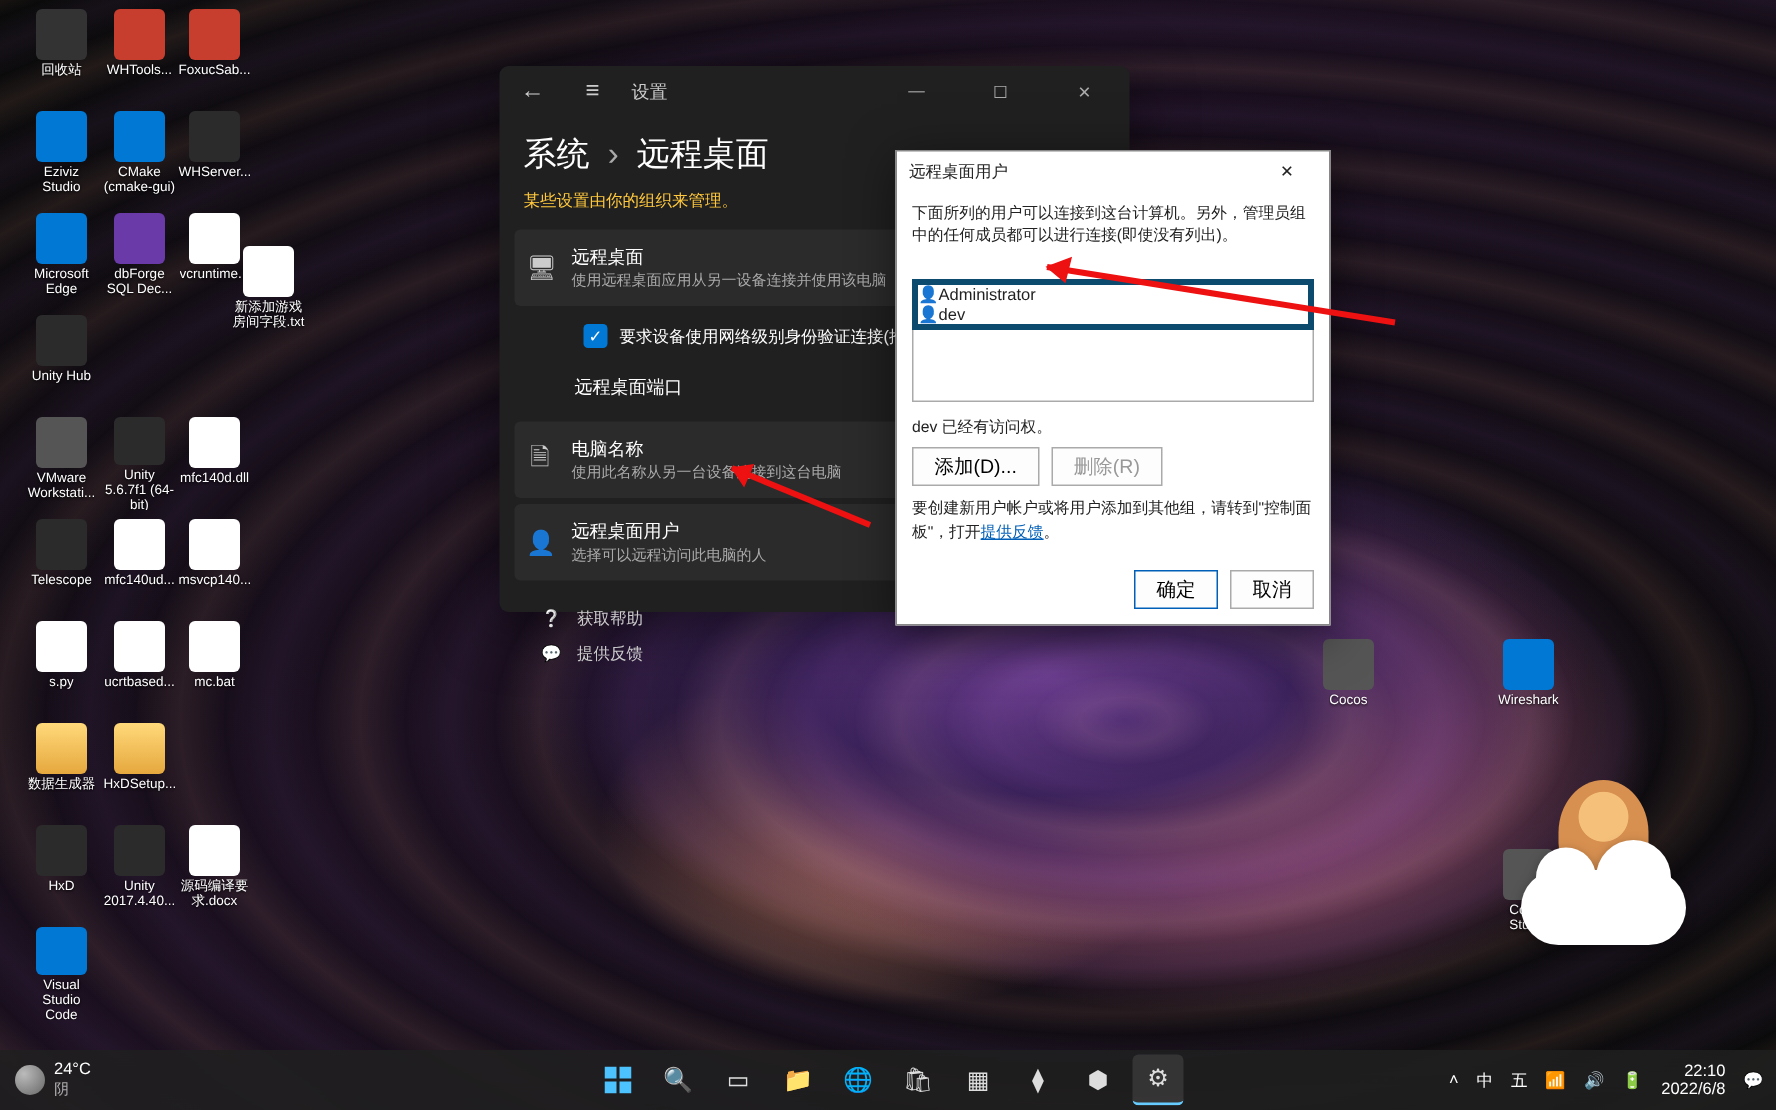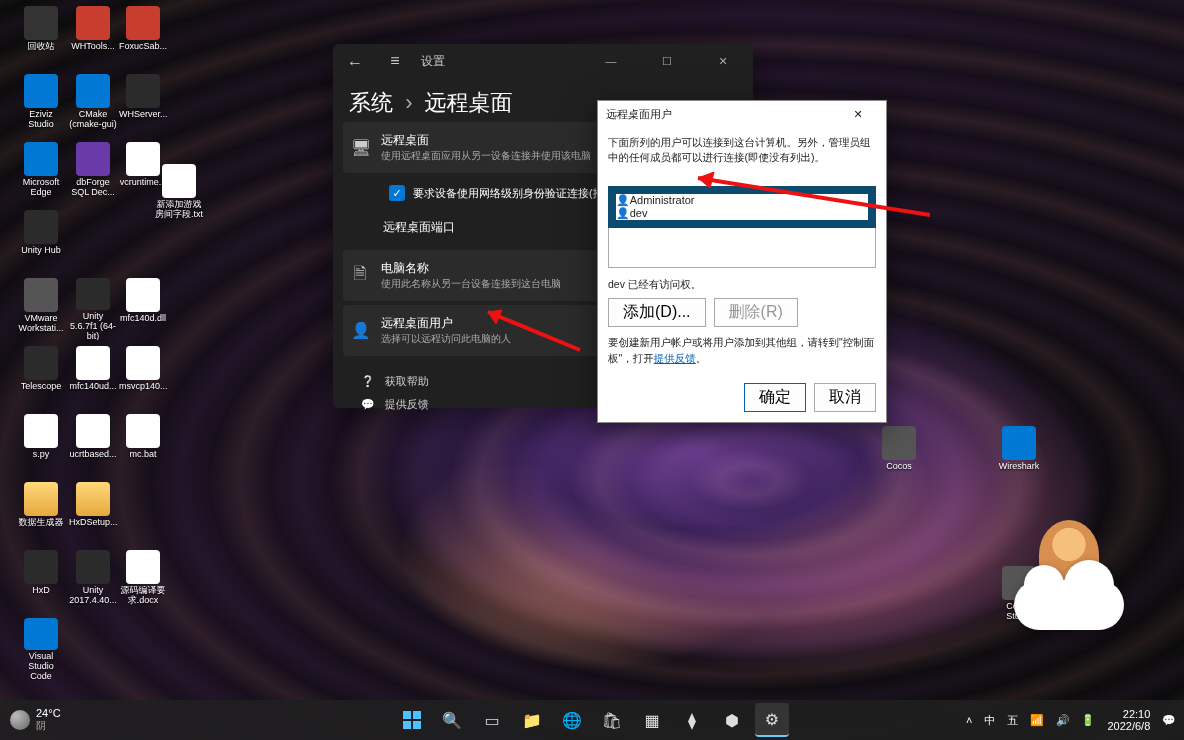--- a/index.html
+++ b/index.html
@@ -60,24 +60,24 @@
 .help-links .hl { display:flex;align-items:center;gap:10px;padding:4px 0;color:#ccc; }
 
 
 .dialog { position: absolute; left: 597px; top: 100px; width: 290px; background: #fff; border: 1px solid #888; box-shadow: 0 6px 30px rgba(0,0,0,.5); font-size: 11px; color: #222; }
 .dlg-titlebar { height: 26px; display:flex;align-items:center; padding: 0 8px; }
 .dlg-titlebar .ttl { font-size: 11px; }
 .dlg-close { margin-left:auto; width:40px; height:22px; display:flex;align-items:center;justify-content:center; }
 .dlg-body { padding: 8px 10px 10px; }
 .dlg-desc { font-size: 10.5px; line-height:1.4; margin-bottom: 22px; }
 .list-box { border:1px solid #aaa; height:82px; }
-.hilite-box { border:8px solid #0c4a6e; margin:-1px; }
+.hilite-box { border:4px solid #0c4a6e; margin:-1px; }
 .dlg-access { font-size: 10.5px; margin: 10px 0 6px; }
 .dlg-btn-row { display:flex; gap:8px; margin-bottom:8px; }
-.dlg-btn { padding: 3px 14px; border:1px solid #aaa; background:#fdfdfd; font-size:16px; cursor:pointer; }
+.dlg-btn { padding: 3px 14px; border:1px solid #aaa; background:#fdfdfd; font-size:13px; cursor:pointer; }
 .dlg-btn.disabled { color:#999; }
 .dlg-note { font-size:10.5px; line-height:1.5; }
 .dlg-note a { color:#005fb8; }
 .dlg-footer { display:flex; justify-content:flex-end; gap:8px; padding: 6px 10px 10px; }
 .dlg-btn.primary { border-color:#005fb8; }
 
 
 .arrow { position:absolute; pointer-events:none; }
 .arrow svg line, .arrow svg polygon { stroke:#e11; fill:#e11; }
 
@@ -250,20 +250,21 @@
       <div class="tb-btn">☐</div>
       <div class="tb-btn close">✕</div>
     </div>
   </div>
   <div class="settings-body">
     <div class="breadcrumb">
       <span>系统</span>
       <span class="chev">›</span>
       <span>远程桌面</span>
     </div>
+    <div class="org-warn">某些设置由你的组织来管理。</div>
 
     <div class="setting-row">
       <div class="row-icon">🖥</div>
       <div class="row-text">
         <div class="t">远程桌面</div>
         <div class="s">使用远程桌面应用从另一设备连接并使用该电脑</div>
       </div>
     </div>
     <div class="toggle-line">
       <div class="checkbox-on">✓</div>

